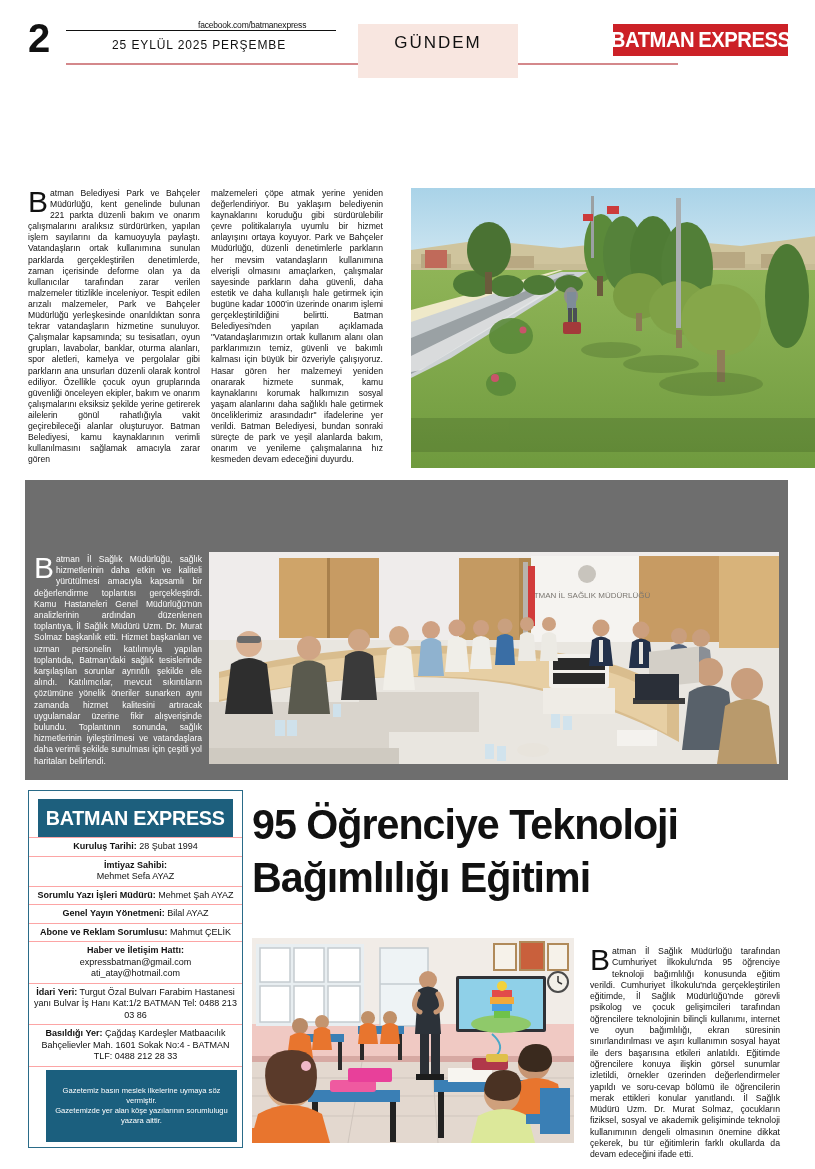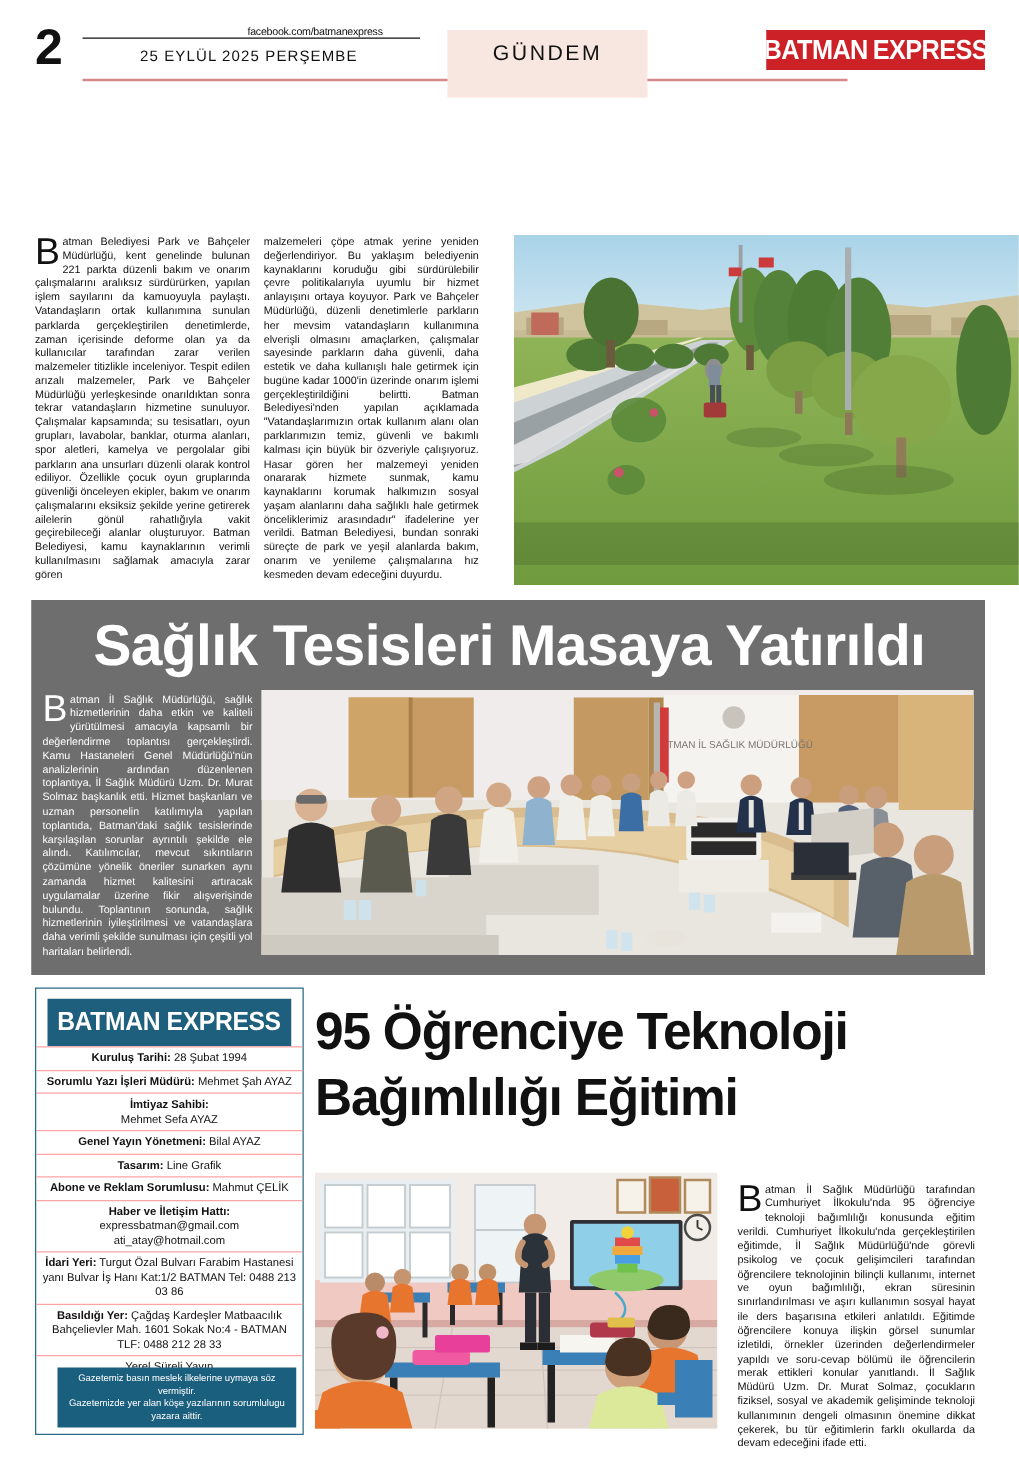--- a/index.html
+++ b/index.html
@@ -129,21 +129,21 @@
     border-top:1px solid #fca5a5;
     padding:3px 5px 3px 5px;text-align:center;
     font-size:9px;line-height:11.5px;color:#111;
   }
   .k-row:first-of-type{border-top:none;margin-top:7px;}
   .k-row b{font-weight:bold;}
   .k-foot{
     position:absolute;left:17px;right:5px;bottom:5px;
     background:#1b5f7e;color:#fff;
     font-size:7.6px;line-height:10px;text-align:center;
-    padding:4px 3px;
+    padding:16px 3px;
   }
 
   
   .a3-head{
     position:absolute;left:252px;top:798px;width:538px;
   }
   .a3-head span{
     display:block;font-weight:bold;font-size:42px;line-height:53px;
     white-space:nowrap;letter-spacing:-1px;transform:scaleX(.98);
     transform-origin:left center;
@@ -269,23 +269,20 @@
           <ellipse cx="300" cy="196" rx="52" ry="12"></ellipse>
             <ellipse cx="250" cy="176" rx="38" ry="9"></ellipse>
           <ellipse cx="200" cy="162" rx="30" ry="8"></ellipse>
           <rect x="0" y="230" width="405" height="34"></rect>
         </g>
       </svg>
     </div>
   </div>
 
   <div class="a2-wrap">
-    <div class="a2-head">
-      <span>Sağlık Tesisleri Masaya Yatırıldı</span>
-    </div>
     <div class="a2-col">
       <p class="dropcap">Batman İl Sağlık Müdürlüğü, sağlık hizmetlerinin daha etkin ve kaliteli yürütülmesi amacıyla kapsamlı bir değerlendirme toplantısı gerçekleştirdi. Kamu Hastaneleri Genel Müdürlüğü'nün analizlerinin ardından düzenlenen toplantıya, İl Sağlık Müdürü Uzm. Dr. Murat Solmaz başkanlık etti. Hizmet başkanları ve uzman personelin katılımıyla yapılan toplantıda, Batman'daki sağlık tesislerinde karşılaşılan sorunlar ayrıntılı şekilde ele alındı. Katılımcılar, mevcut sıkıntıların çözümüne yönelik öneriler sunarken aynı zamanda hizmet kalitesini artıracak uygulamalar üzerine fikir alışverişinde bulundu. Toplantının sonunda, sağlık hizmetlerinin iyileştirilmesi ve vatandaşlara daha verimli şekilde sunulması için çeşitli yol haritaları belirlendi.</p>
     </div>
     <div class="photo2">
       <svg class="ph" viewBox="0 0 570 212" preserveAspectRatio="none">
         <rect x="0" y="0" width="570" height="212" fill="#e9e6e0"></rect>
         <rect x="0" y="0" width="570" height="88" fill="#efeceb"></rect>
         <rect x="70" y="6" width="100" height="80" fill="#c79b63"></rect>
         <rect x="70" y="6" width="48" height="80" fill="#cfa469"></rect>
         <rect x="118" y="6" width="3" height="80" fill="#a8804c"></rect>
@@ -395,24 +392,23 @@
       </svg>
     </div>
   </div>
 
   <div class="kunye">
     <div class="kunye-logo">
       <span><span>BATMAN</span><span>&nbsp;</span><span>EXPRESS</span></span>
     </div>
 
     <div class="k-row"><b>Kuruluş Tarihi:</b><span> 28 Şubat 1994</span></div>
+    <div class="k-row"><b>İmtiyaz Sahibi:</b><br><span>Mehmet Sefa AYAZ</span></div>
     <div class="k-row"><b>Sorumlu Yazı İşleri Müdürü:</b><span> Mehmet Şah AYAZ</span></div>
-    <div class="k-row"><b>İmtiyaz Sahibi:</b><br><span>Mehmet Sefa AYAZ</span></div>
     <div class="k-row"><b>Genel Yayın Yönetmeni:</b><span> Bilal AYAZ</span></div>
-    <div class="k-row"><b>Tasarım:</b><span> Line Grafik</span></div>
     <div class="k-row"><b>Abone ve Reklam Sorumlusu:</b><span> Mahmut ÇELİK</span></div>
     <div class="k-row"><b>Haber ve İletişim Hattı:</b><br><span style="white-space:pre-line">expressbatman@gmail.com
 ati_atay@hotmail.com</span></div>
     <div class="k-row"><b>İdari Yeri:</b><span> Turgut Özal Bulvarı Farabim Hastanesi yanı Bulvar İş Hanı Kat:1/2 BATMAN Tel: 0488 213 03 86</span></div>
     <div class="k-row"><b>Basıldığı Yer:</b><span> Çağdaş Kardeşler Matbaacılık Bahçelievler Mah. 1601 Sokak No:4  -  BATMAN TLF: 0488 212 28 33</span></div>
     <div class="k-row"><span>Yerel Süreli Yayın</span></div>
 
     <div class="k-foot">
       <div>Gazetemiz basın meslek ilkelerine uymaya söz vermiştir.</div>
       <div>Gazetemizde yer alan köşe yazılarının sorumlulugu yazara aittir.</div>

